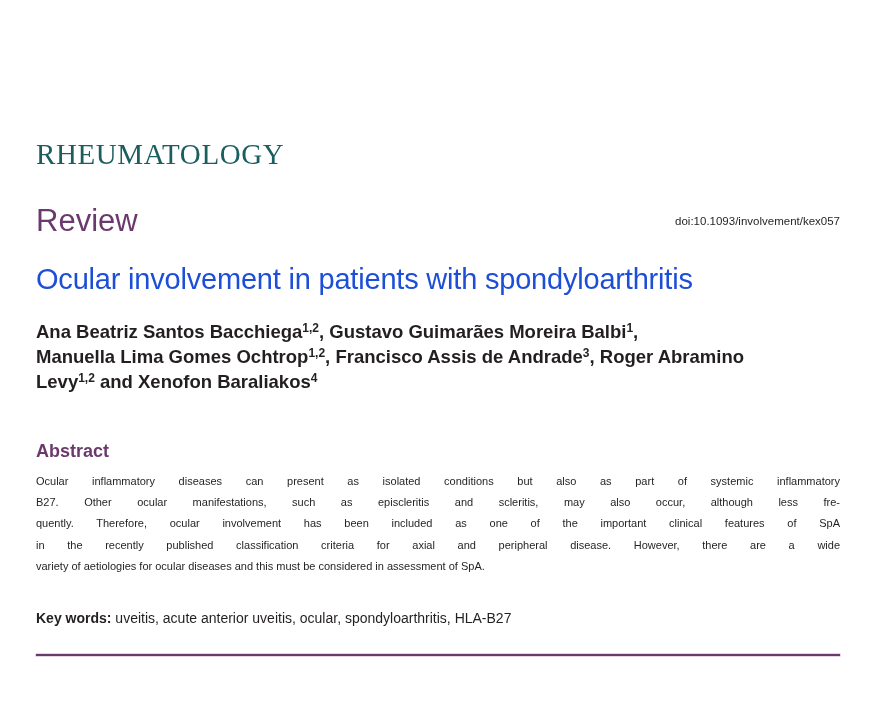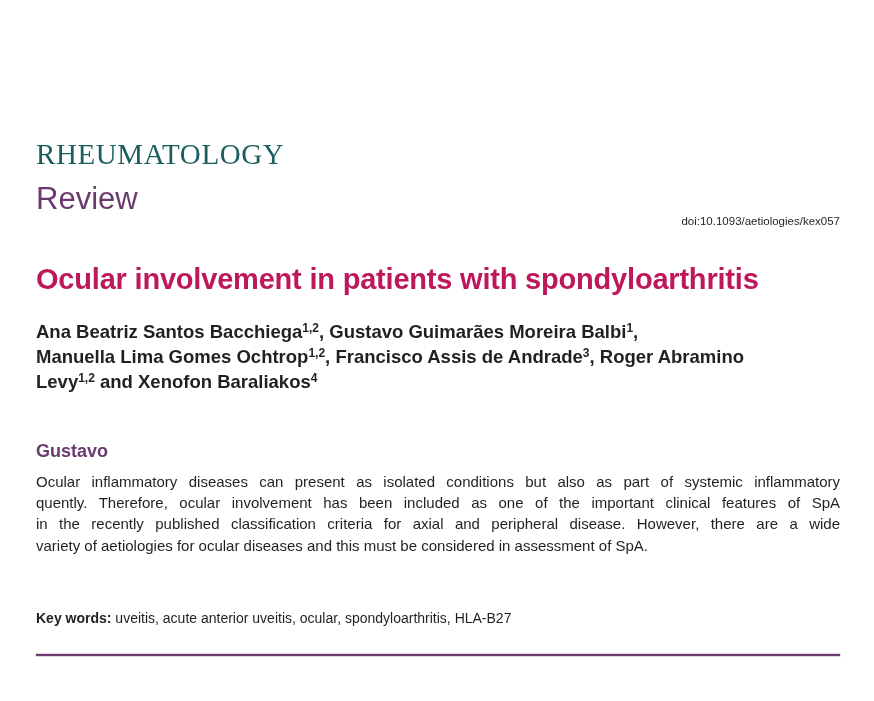--- a/index.html
+++ b/index.html
@@ -29,21 +29,21 @@
     font-family: "Liberation Serif", serif;
     font-size: 29px;
     letter-spacing: 0.6px;
     color: #1b5e5e;
     line-height: 34px;
     white-space: nowrap;
   }
   .article-type {
     position: absolute;
     left: 0;
-    top: 180px;
+    top: 202px;
     font-family: "Liberation Sans", sans-serif;
     font-size: 31px;
     color: #6b3a6d;
     line-height: 38px;
     white-space: nowrap;
   }
   .doi {
     position: absolute;
     right: 0;
     top: 214px;
@@ -51,22 +51,22 @@
     color: #231f20;
     line-height: 14px;
     white-space: nowrap;
   }
   .title {
     position: absolute;
     left: 0;
     top: 261px;
     width: 806px;
     font-size: 29px;
-    font-weight: bold;
-    color: #be185d;
+    font-weight: normal;
+    color: #1d4ed8;
     line-height: 36px;
     white-space: nowrap;
     letter-spacing: -0.2px;
   }
   .authors {
     position: absolute;
     left: 0;
     top: 319px;
     width: 760px;
     font-size: 18.5px;
@@ -86,21 +86,21 @@
     font-size: 18px;
     font-weight: bold;
     color: #6b3a6d;
     line-height: 22px;
   }
   .abstract-body {
     position: absolute;
     left: 0;
     top: 471px;
     width: 804px;
-    font-size: 15px;
+    font-size: 11px;
     line-height: 21.2px;
     text-align: justify;
     color: #231f20;
   }
   .abstract-body .line {
     display: block;
     text-align: justify;
     text-align-last: justify;
     white-space: nowrap;
   }
@@ -132,33 +132,34 @@
 </style>
 </head>
 <body>
 
 <div class="page">
 
   <div class="journal">RHEUMATOLOGY</div>
 
   <div class="article-type">Review</div>
 
-  <div class="doi">doi:10.1093/aetiologies/kex057</div>
+  <div class="doi">doi:10.1093/involvement/kex057</div>
 
   <h1 class="title" style="margin:0;">Ocular involvement in patients with spondyloarthritis</h1>
 
   <div class="authors">
     <span>Ana Beatriz Santos Bacchiega</span><sup>1,2</sup><span>, </span><span>Gustavo Guimarães Moreira Balbi</span><sup>1</sup><span>,</span><br>
     <span>Manuella Lima Gomes Ochtrop</span><sup>1,2</sup><span>, </span><span>Francisco Assis de Andrade</span><sup>3</sup><span>, </span><span>Roger Abramino Levy</span><sup>1,2</sup><span> and </span><span>Xenofon Baraliakos</span><sup>4</sup>
   </div>
 
-  <h2 class="abstract-heading" style="margin:0;">Gustavo</h2>
+  <h2 class="abstract-heading" style="margin:0;">Abstract</h2>
 
   <div class="abstract-body">
     <span class="line">Ocular inflammatory diseases can present as isolated conditions but also as part of systemic inflammatory</span>
+    <span class="line">B27. Other ocular manifestations, such as episcleritis and scleritis, may also occur, although less fre-</span>
     <span class="line">quently. Therefore, ocular involvement has been included as one of the important clinical features of SpA</span>
     <span class="line">in the recently published classification criteria for axial and peripheral disease. However, there are a wide</span>
     <span class="line last">variety of aetiologies for ocular diseases and this must be considered in assessment of SpA.</span>
   </div>
 
   <div class="keywords">
     <span class="kw-label">Key words:</span>
     <span>uveitis, acute anterior uveitis, ocular, spondyloarthritis, HLA-B27</span>
   </div>
 

